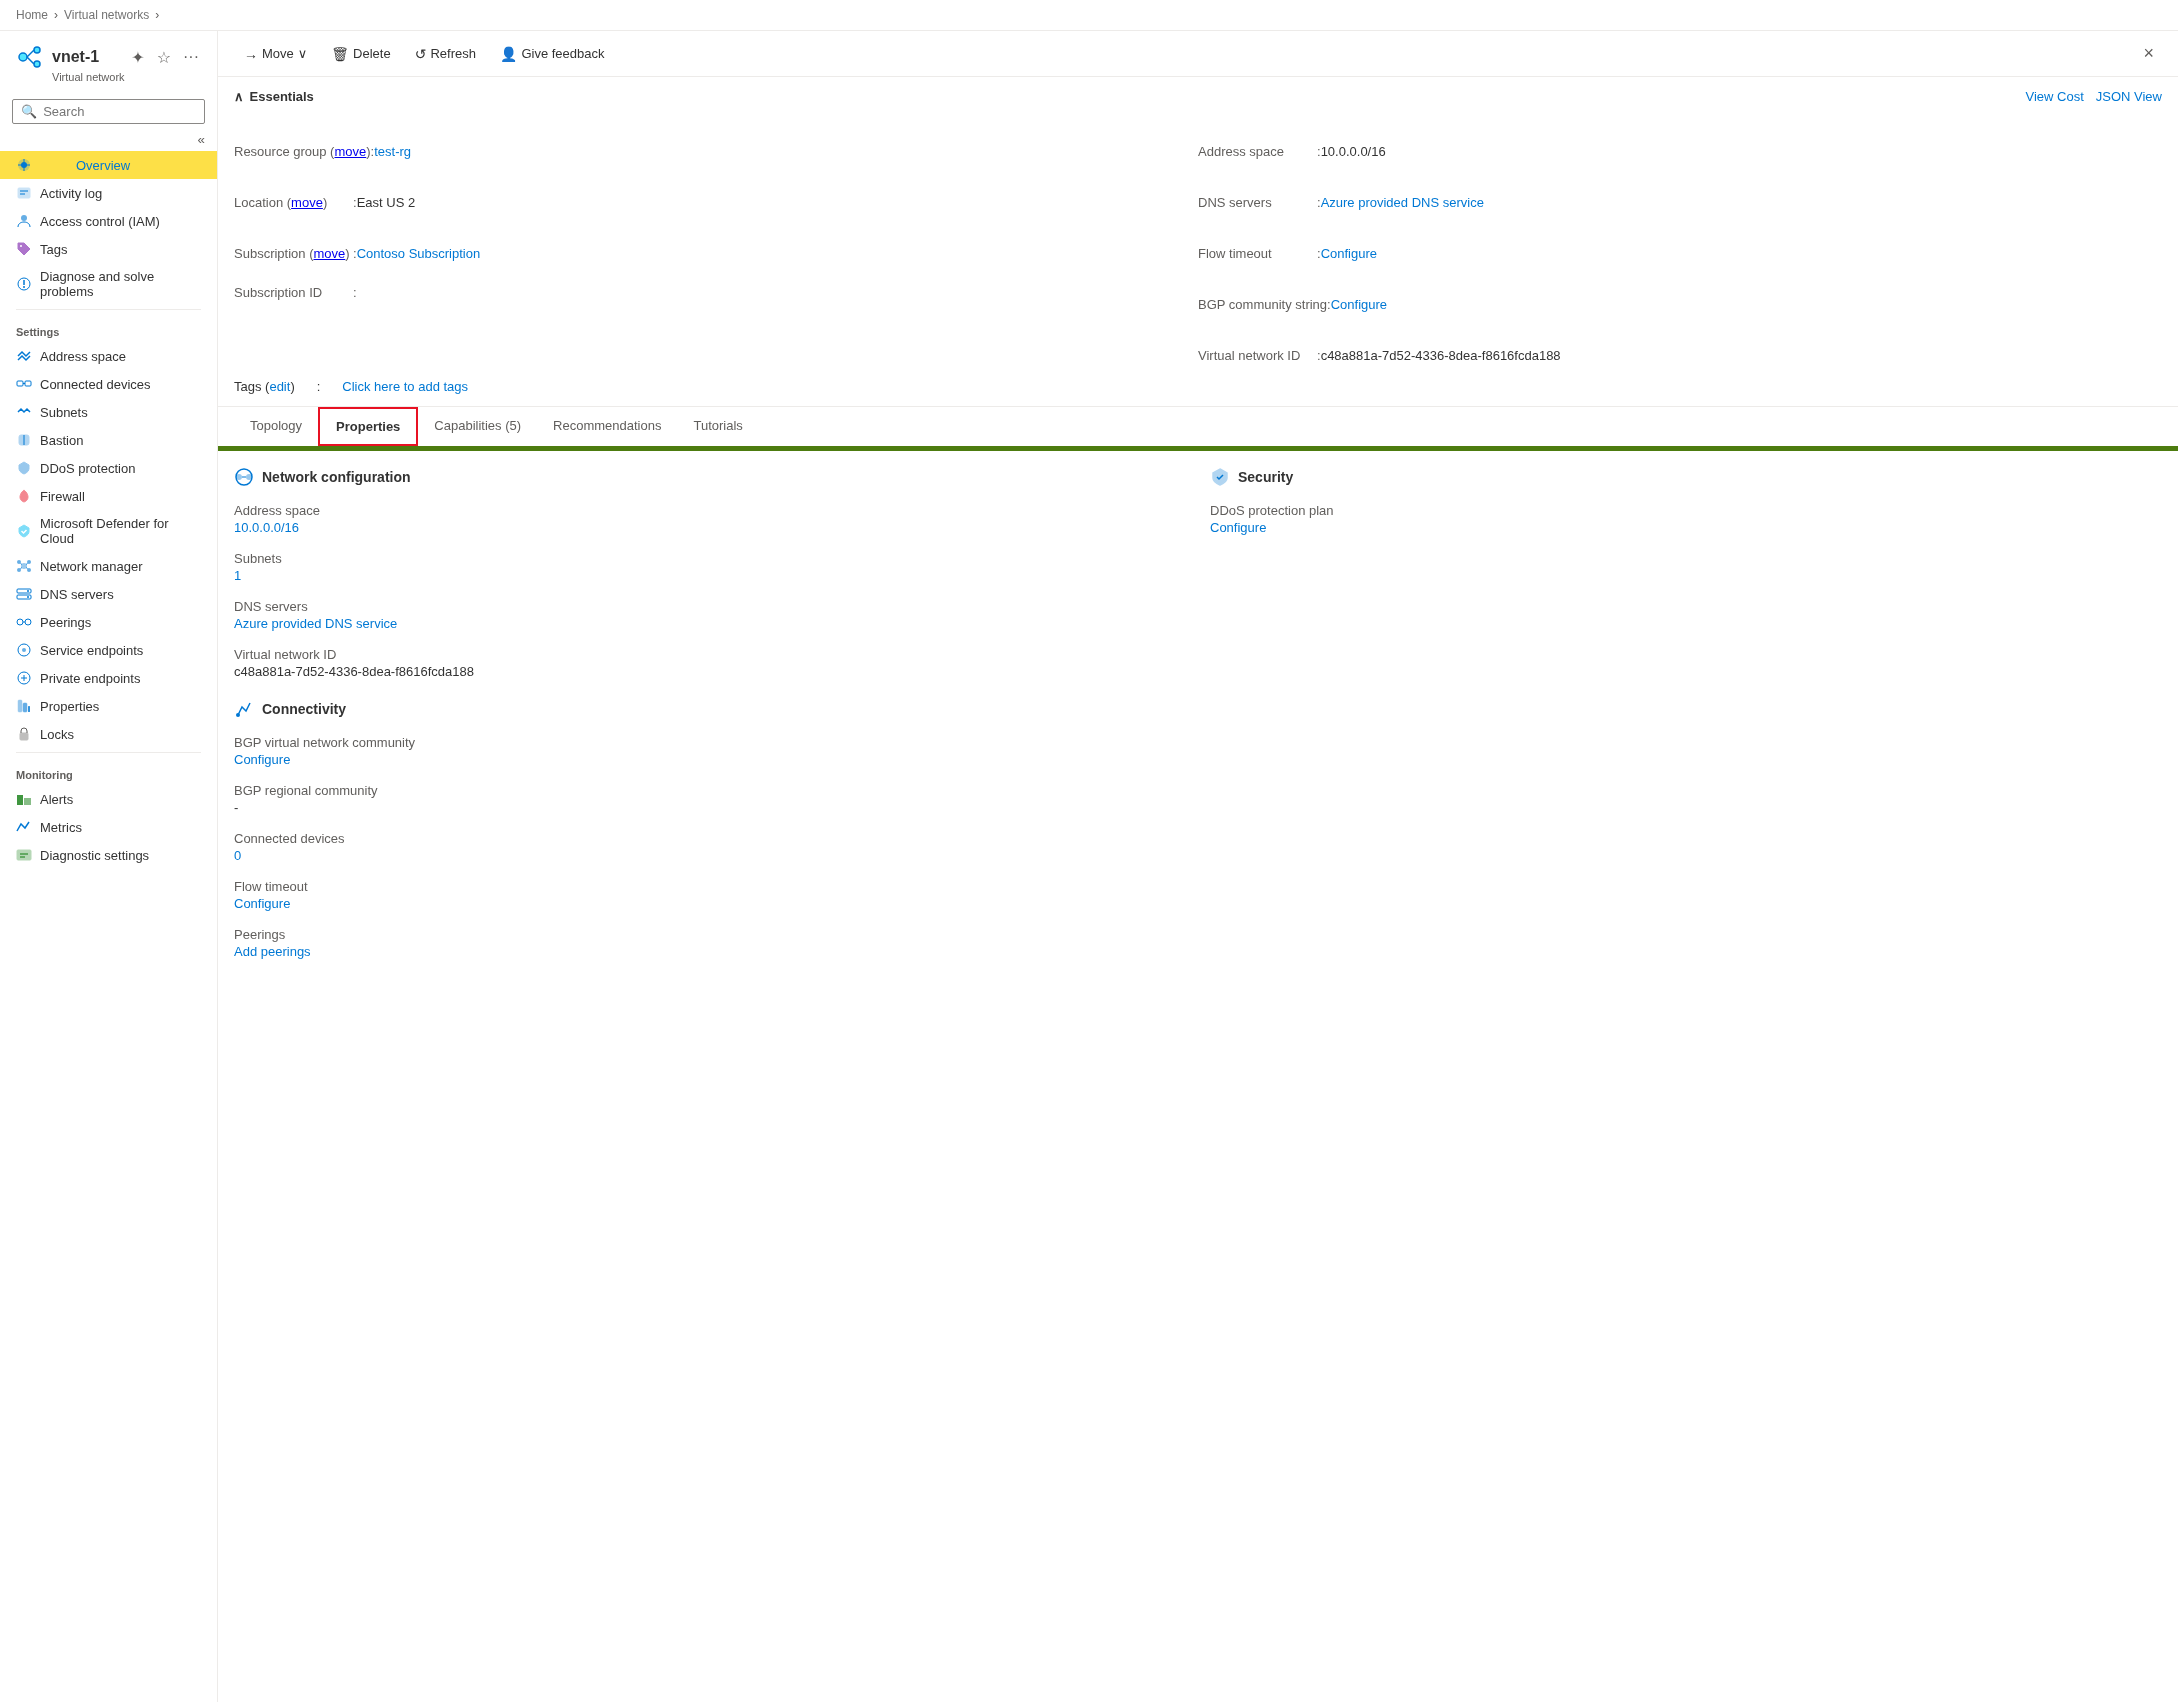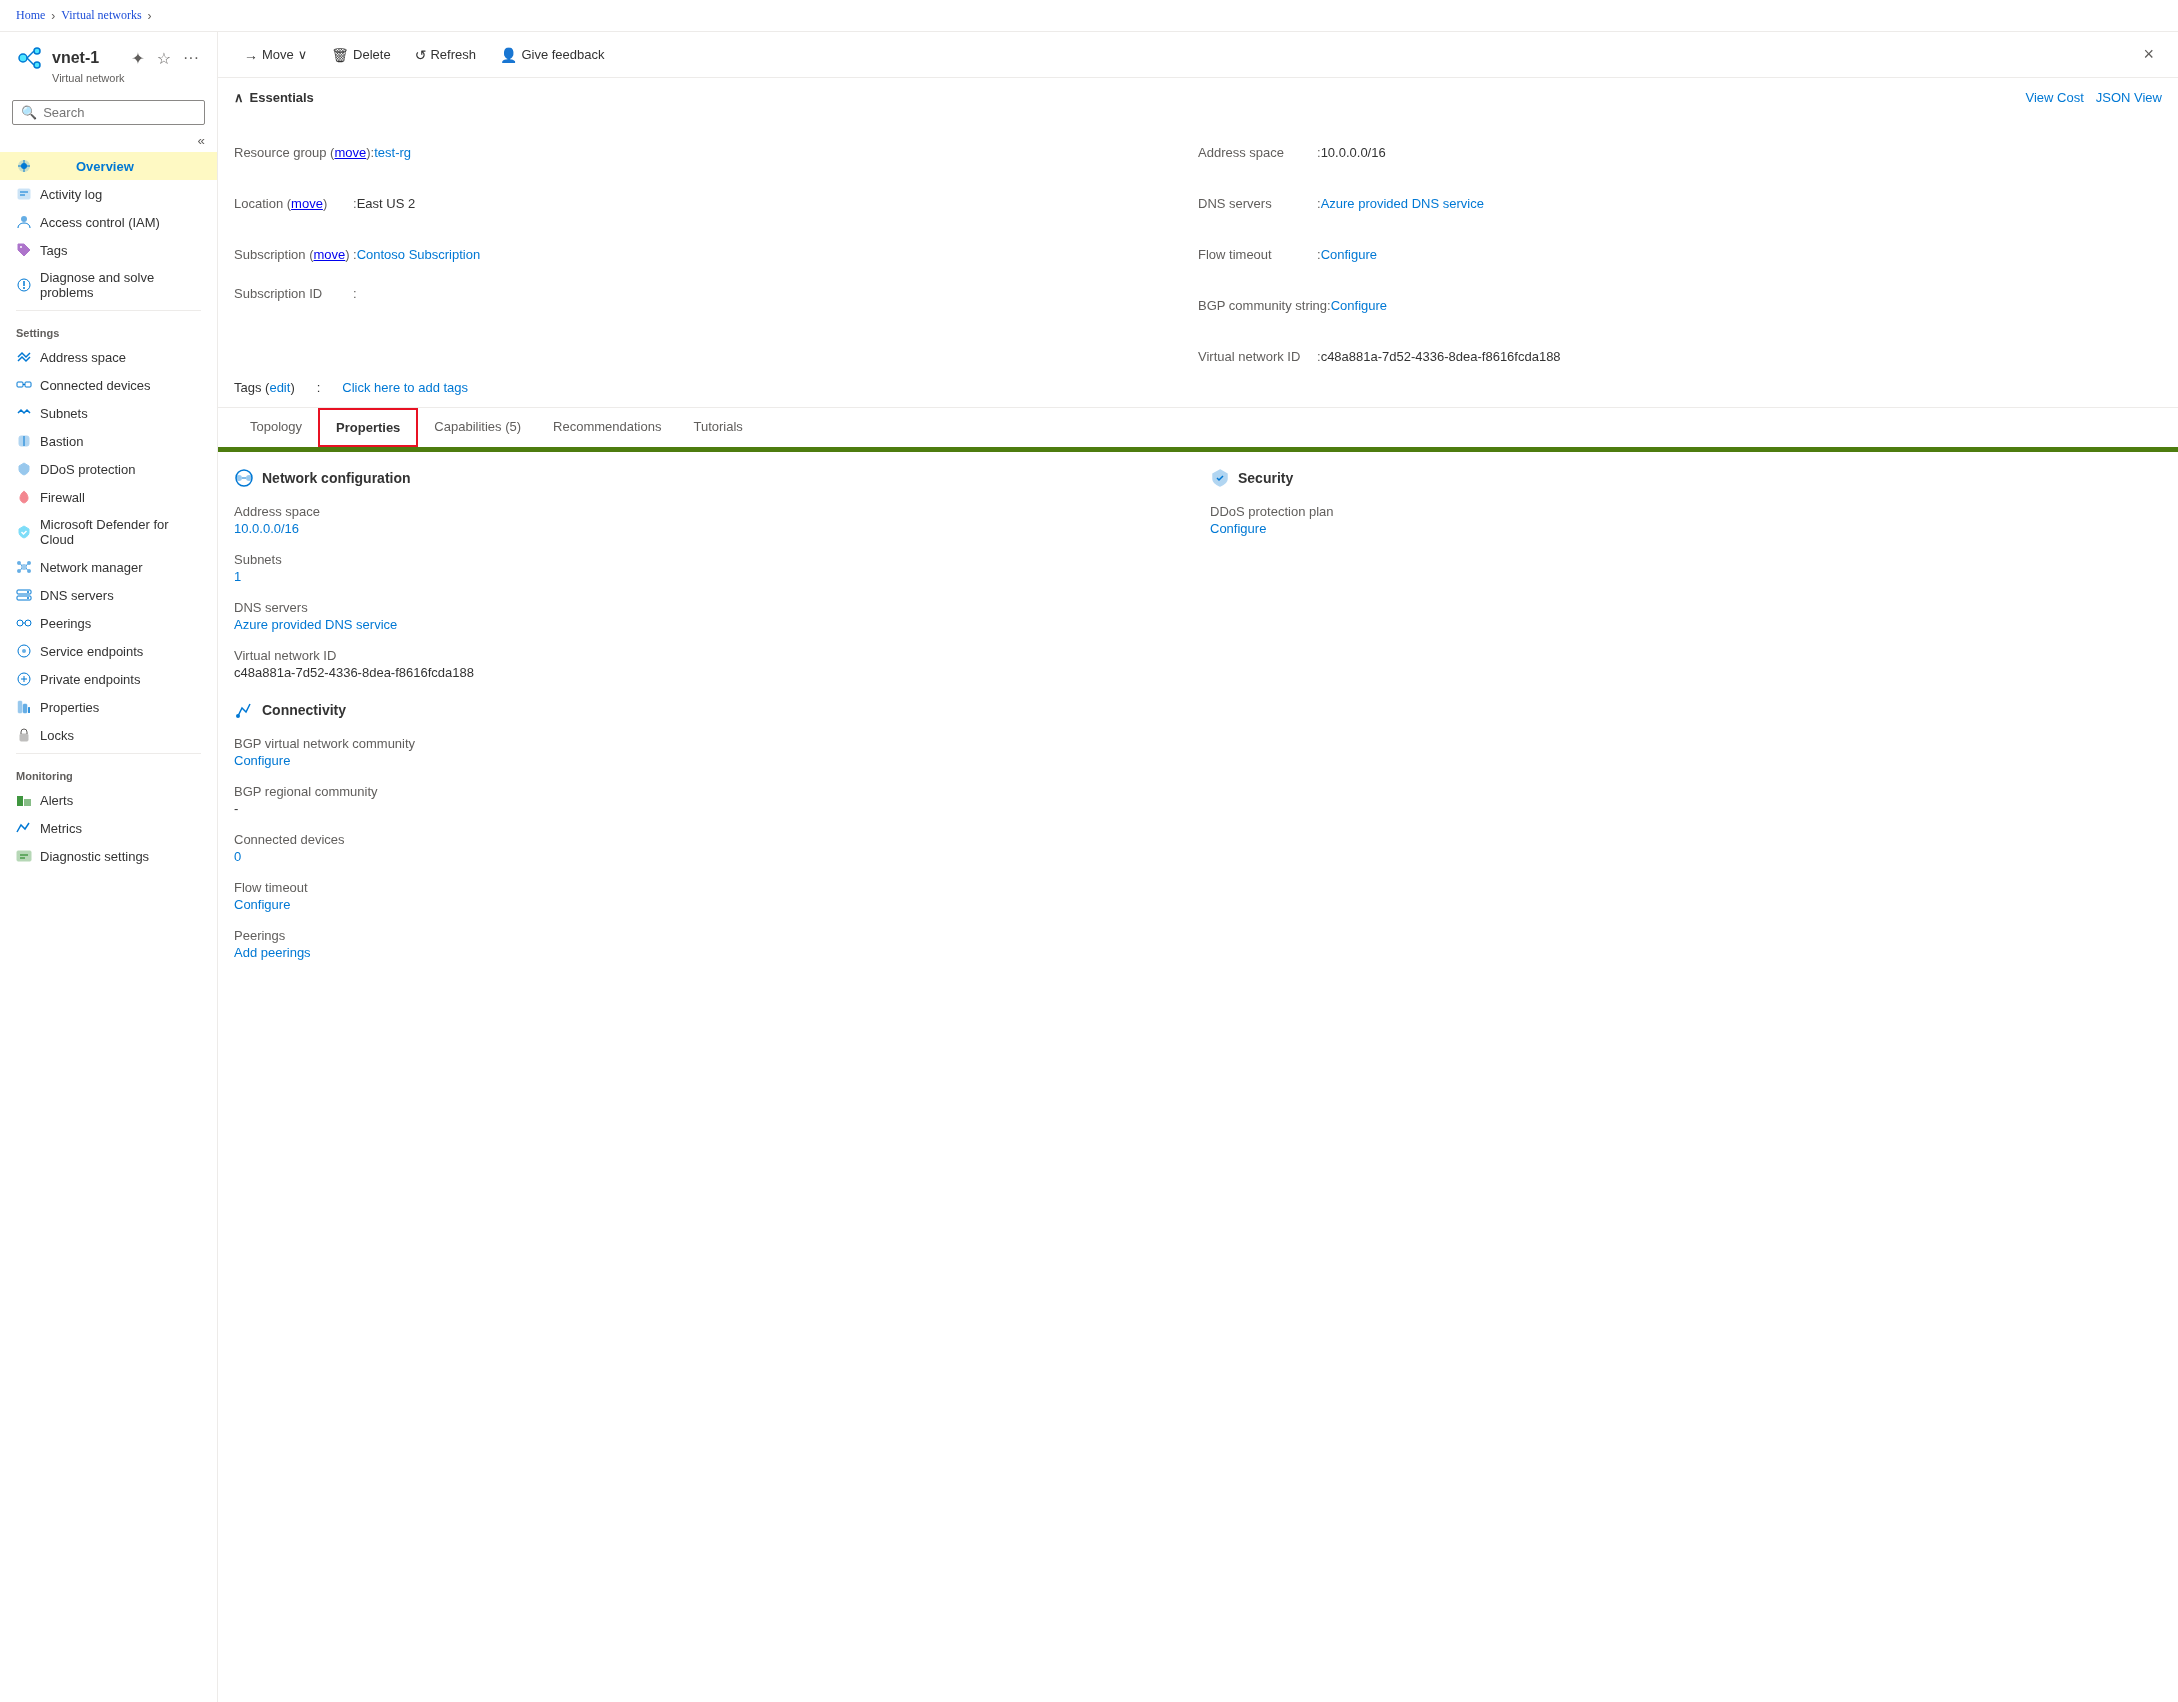--- a/index.html
+++ b/index.html
@@ -1,20 +1,20 @@
 <!DOCTYPE html>
 <html><head>
   <meta charset="utf-8">
   <style>
     * { box-sizing: border-box; margin: 0; padding: 0; }
     body { font-family: 'Segoe UI', Arial, sans-serif; font-size: 13px; color: #333; background: #fff; display: flex; flex-direction: column; height: 100vh; overflow: hidden; }
 
     
     .breadcrumb { display: flex; align-items: center; padding: 8px 16px; font-size: 12px; color: #605e5c; border-bottom: 1px solid #edebe9; }
-    .breadcrumb a { color: #1d4ed8; text-decoration: none; font-family: Liberation Serif, serif; }
+    .breadcrumb a { color: #737373; text-decoration: none; }
     .breadcrumb span { margin: 0 6px; color: #605e5c; }
 
     
     .app-container { display: flex; flex: 1; overflow: hidden; }
 
     
     .sidebar { width: 218px; border-right: 1px solid #edebe9; overflow-y: auto; background: #fff; flex-shrink: 0; }
     .sidebar-header { padding: 12px 16px 8px; }
     .sidebar-title-row { display: flex; align-items: center; gap: 8px; }
     .sidebar-app-title { font-size: 16px; font-weight: 600; }
@@ -22,21 +22,21 @@
     .sidebar-actions { display: flex; gap: 8px; align-items: center; margin-left: auto; }
     .sidebar-action-btn { background: none; border: none; cursor: pointer; color: #605e5c; font-size: 16px; padding: 2px; }
 
     .search-box { margin: 8px 12px; display: flex; align-items: center; border: 1px solid #8a8886; border-radius: 2px; padding: 4px 8px; gap: 6px; }
     .search-box input { border: none; outline: none; font-size: 13px; width: 100%; color: #333; }
     .search-icon-svg { color: #605e5c; font-size: 13px; }
 
     .collapse-btn { margin: 4px 12px; background: none; border: none; cursor: pointer; display: flex; align-items: center; justify-content: flex-end; width: calc(100% - 24px); color: #605e5c; }
 
     .nav-item { display: flex; align-items: center; gap: 8px; padding: 6px 16px; cursor: pointer; font-size: 13px; color: #333; }
-    .nav-item.active { background: #fef9c3; color: #0078d4; font-weight: 700; gap: 44px; }
+    .nav-item.active { background: #fde047; color: #0078d4; font-weight: 400; gap: 44px; }
     .nav-icon { width: 16px; height: 16px; flex-shrink: 0; }
 
     .nav-section-label { padding: 12px 16px 4px; font-size: 11px; font-weight: 600; color: #605e5c; text-transform: none; }
     .nav-divider { height: 1px; background: #edebe9; margin: 4px 16px; }
 
     
     .main-content { flex: 1; overflow-y: auto; display: flex; flex-direction: column; }
 
     
     .toolbar { display: flex; align-items: center; gap: 4px; padding: 8px 16px; border-bottom: 1px solid #edebe9; }

